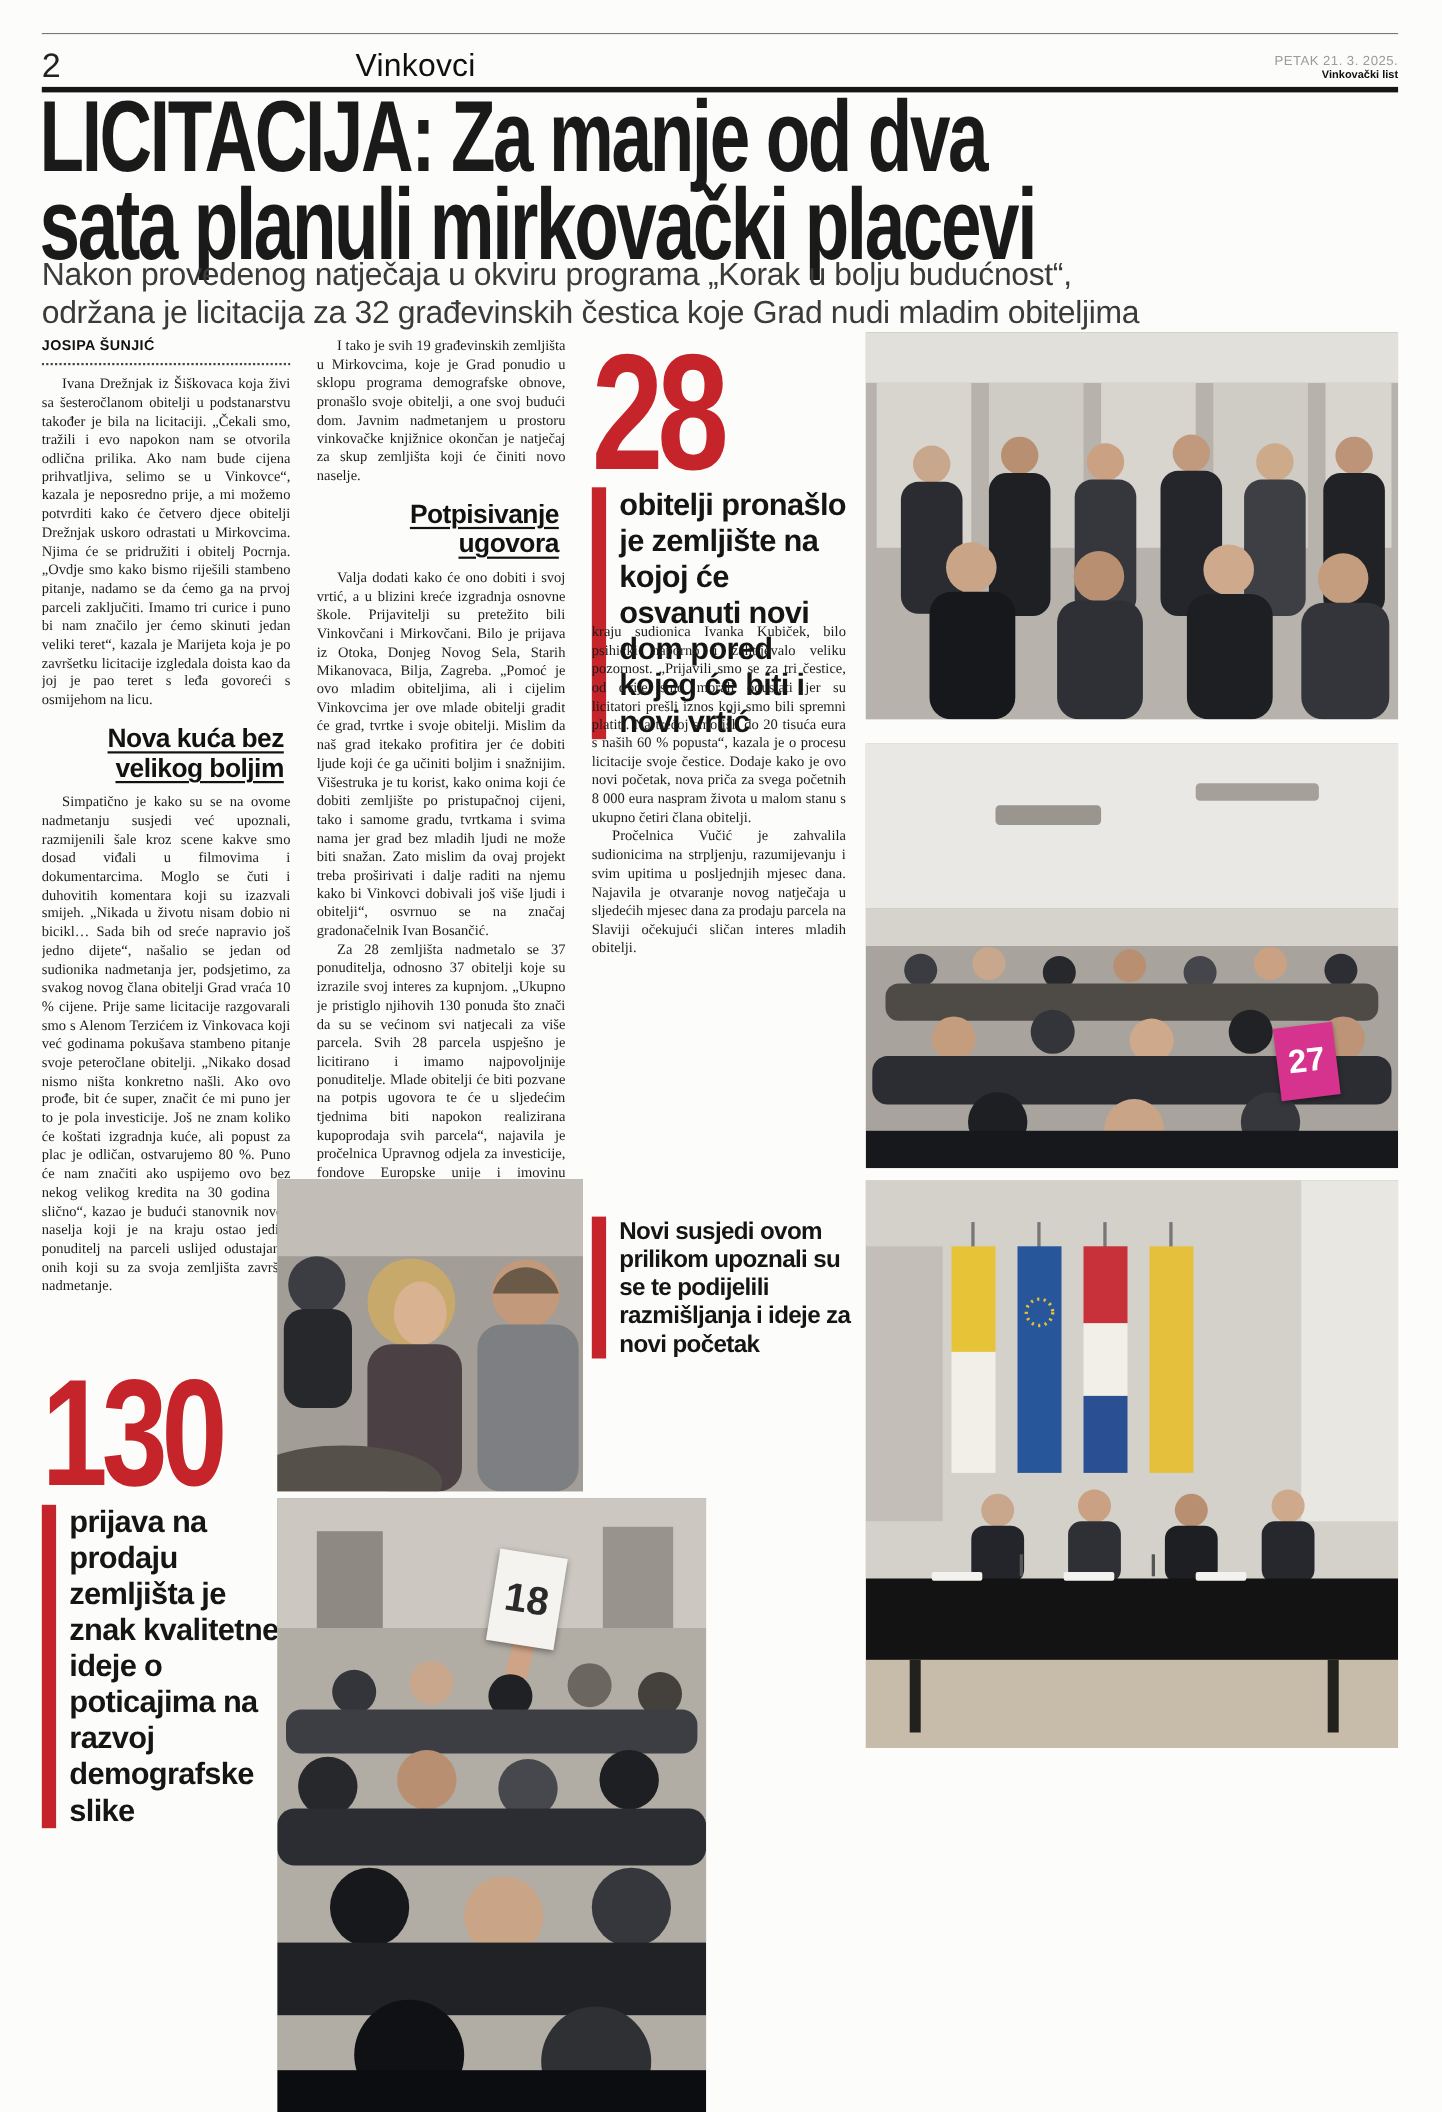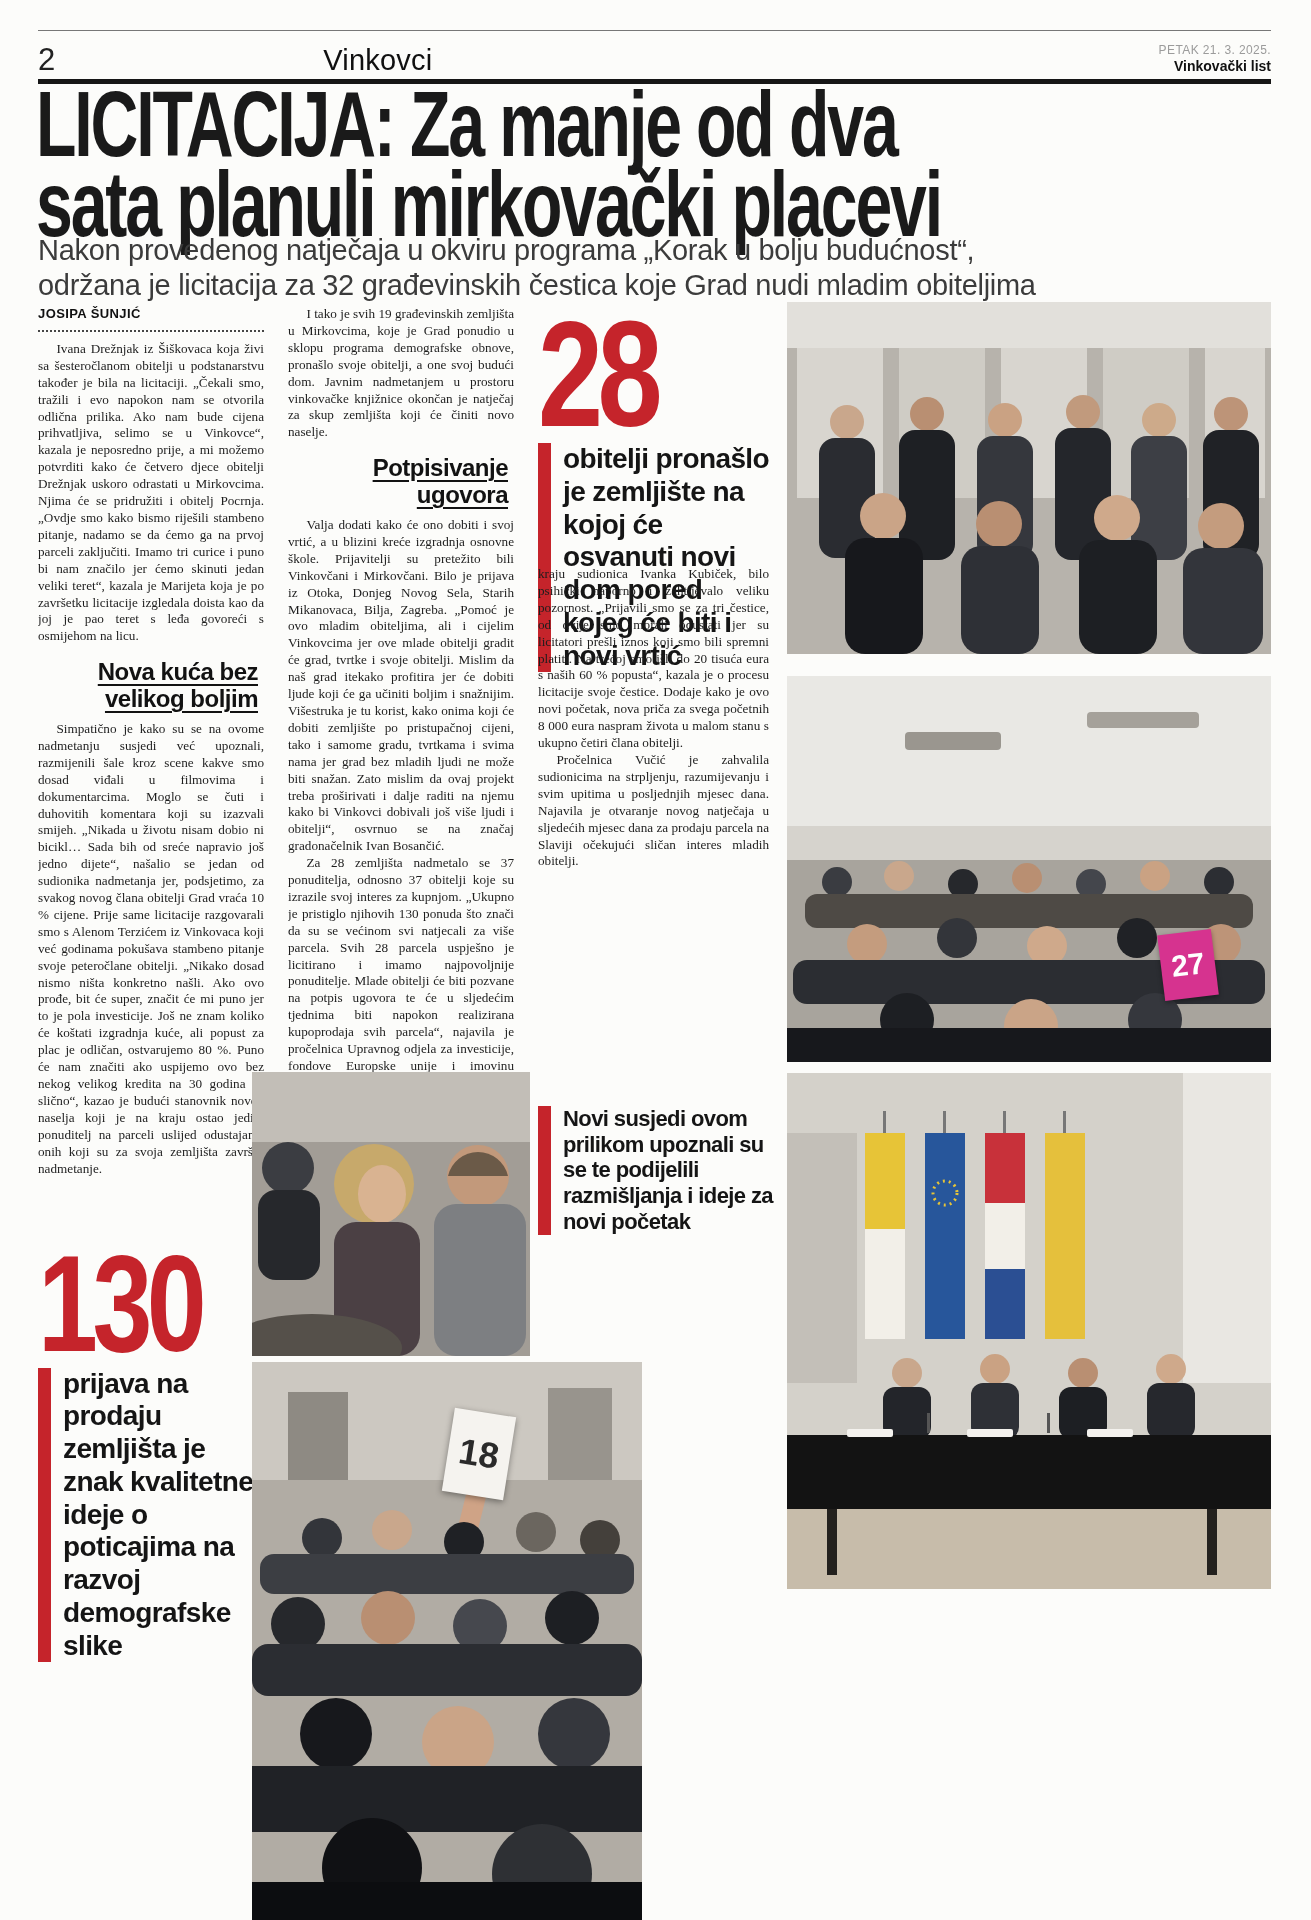--- a/index.html
+++ b/index.html
@@ -8,21 +8,21 @@
         font-family:"Liberation Serif",serif;color:var(--ink);overflow:hidden;}
 
   
   .hdr{position:absolute;left:38px;right:40px;top:30px;height:44px;
        border-top:1px solid #777;border-bottom:5px solid #161616;
        display:flex;align-items:flex-end;padding-bottom:4px;}
   .hdr .pg{font-family:"Liberation Sans",sans-serif;font-size:31px;font-weight:400;color:#222;line-height:1;}
   .hdr .sec{font-family:"Liberation Sans",sans-serif;font-size:29px;color:#101010;margin-left:268px;line-height:1;letter-spacing:.2px;}
   .hdr .right{margin-left:auto;text-align:right;font-family:"Liberation Sans",sans-serif;line-height:1.25;}
   .hdr .date{font-size:12px;color:#9b9b9b;letter-spacing:.4px;}
-  .hdr .pub{font-size:14px;font-weight:bold;color:#111;}
+  .hdr .pub{font-size:10px;font-weight:bold;color:#111;}
 
   
   .headline{position:absolute;left:36px;top:84px;width:1260px;
             font-family:"Liberation Sans",sans-serif;font-weight:bold;color:#1a1a1a;}
   .headline .hl{display:block;font-size:92px;line-height:80px;letter-spacing:-3px;
                 transform:scaleX(.72);transform-origin:0 50%;white-space:nowrap;}
   .deck{position:absolute;left:38px;top:233px;width:1040px;
         font-family:"Liberation Sans",sans-serif;font-size:29px;line-height:1.2;
         color:#3b3b3b;letter-spacing:-.3px;}
 

